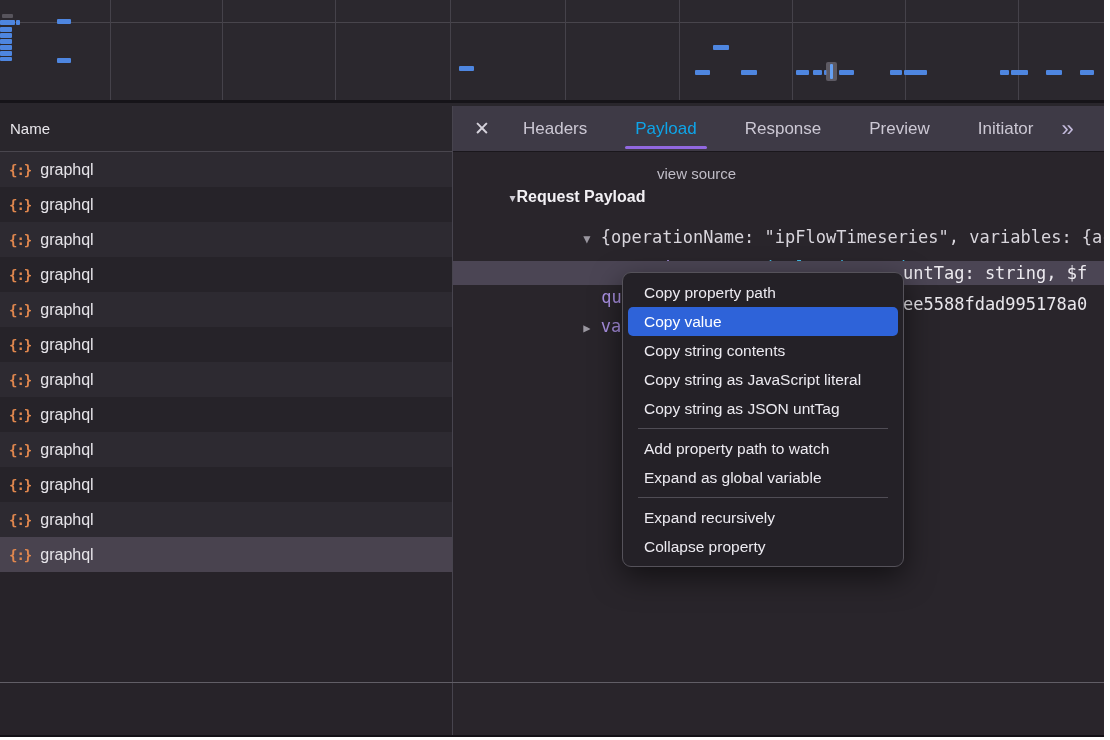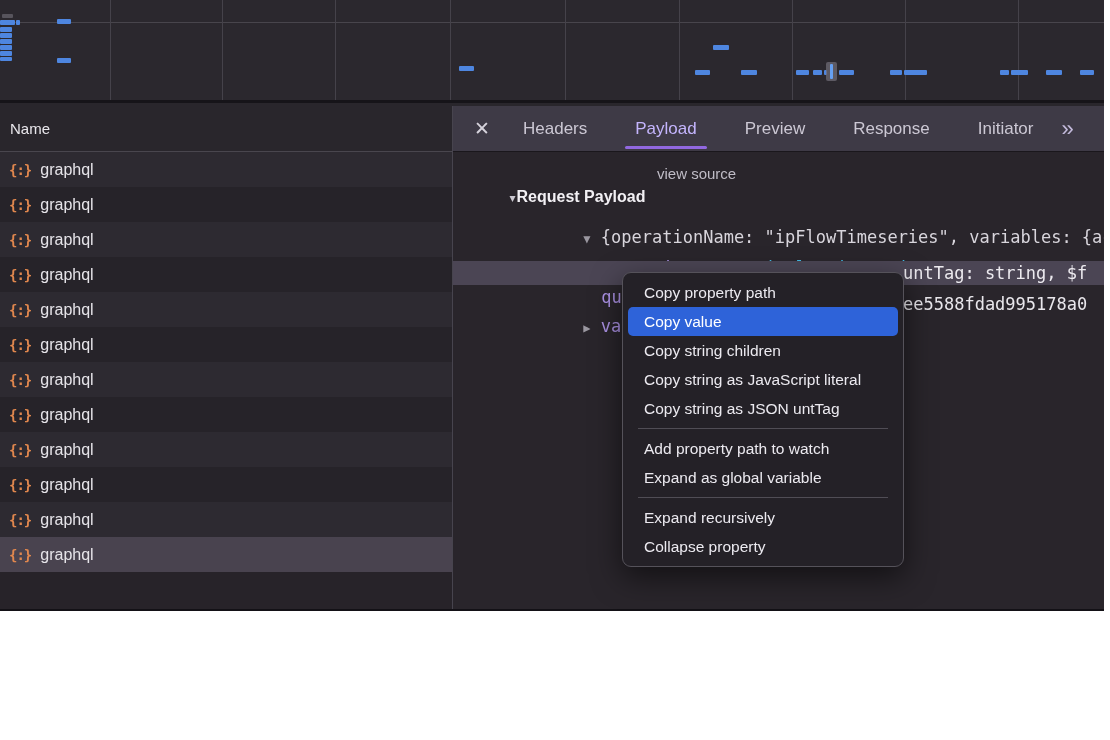--- a/index.html
+++ b/index.html
@@ -3,21 +3,21 @@
 <meta charset="utf-8">
 <style>
   html,body{margin:0;padding:0;}
   body{
     width:1110px;height:740px;position:relative;overflow:hidden;
     background:#ffffff;
     font-family:"Liberation Sans",sans-serif;
     -webkit-font-smoothing:antialiased;
   }
   .app{
-    position:absolute;left:0;top:0;width:1104px;height:611px;
+    position:absolute;left:0;top:0;width:1104px;height:737px;
     background:#29262c;overflow:hidden;
   }
   
   .overview{
     position:absolute;left:0;top:0;right:0;height:103px;
     background:#2b282e;border-bottom:3px solid #161419;
     box-sizing:border-box;
   }
   .ov-grid{position:absolute;top:0;bottom:0;width:1px;background:#45424a;}
   .ov-hgrid{position:absolute;left:0;right:0;top:22px;height:1px;background:#48454c;}
@@ -57,21 +57,21 @@
     height:46px;background:#3e3a46;display:flex;align-items:center;
     color:#ccc8d4;font-size:17px;border-bottom:1px solid #1a171c;
     box-sizing:border-box;
   }
   .close-btn{
     width:22px;margin:0 6px 0 18px;font-size:19px;color:#d6d3dc;
     text-align:center;cursor:default;
   }
   .tab-strip{display:flex;height:100%;align-items:stretch;}
   .tab{position:relative;display:flex;align-items:center;padding:0 24px;cursor:default;}
-  .tab.active .tab-label{color:#c4b5fd;}
+  .tab.active .tab-label{color:#0ea5e9;}
   .tab-underline{
     position:absolute;left:14px;right:14px;bottom:2px;height:3px;
     background:#9168e0;border-radius:2px;
   }
   .overflow-btn{margin-left:4px;font-size:22px;color:#c3badb;cursor:default;}
   
   .payload-content{
     position:absolute;left:0;right:0;top:46px;bottom:0;
     font-family:"DejaVu Sans Mono",monospace;font-size:17px;color:#d8d5dc;
   }
@@ -219,24 +219,24 @@
         <div class="close-btn">✕</div>
         <div class="tab-strip">
             <div class="tab">
               <span class="tab-label">Headers</span>
             </div>
             <div class="tab active">
               <span class="tab-label">Payload</span>
               <div class="tab-underline"></div>
             </div>
             <div class="tab">
+              <span class="tab-label">Response</span>
+            </div>
+            <div class="tab">
               <span class="tab-label">Preview</span>
-            </div>
-            <div class="tab">
-              <span class="tab-label">Response</span>
             </div>
             <div class="tab">
               <span class="tab-label">Initiator</span>
             </div>
           </div>
         <div class="overflow-btn">»</div>
       </div>
 
       <div class="payload-content">
 
@@ -267,21 +267,21 @@
     </div>
 
   </div>
 
   <div class="footer-sep"></div>
   <div class="bottom-strip"></div>
 
   <div class="context-menu">
       <div class="menu-item">Copy property path</div>
       <div class="menu-item highlighted">Copy value</div>
-      <div class="menu-item">Copy string children</div>
+      <div class="menu-item">Copy string contents</div>
       <div class="menu-item">Copy string as JavaScript literal</div>
       <div class="menu-item">Copy string as JSON untTag</div>
       <div class="menu-sep"></div>
       <div class="menu-item">Add property path to watch</div>
       <div class="menu-item">Expand as global variable</div>
       <div class="menu-sep"></div>
       <div class="menu-item">Expand recursively</div>
       <div class="menu-item">Collapse property</div>
     </div>
 

